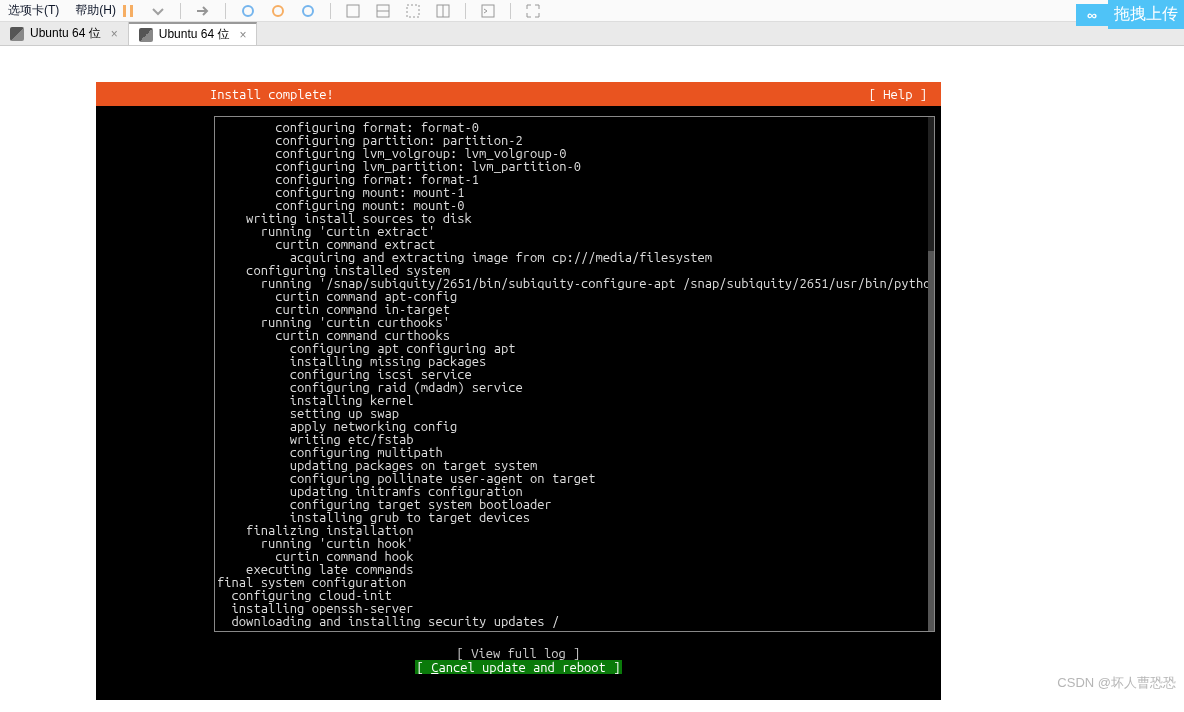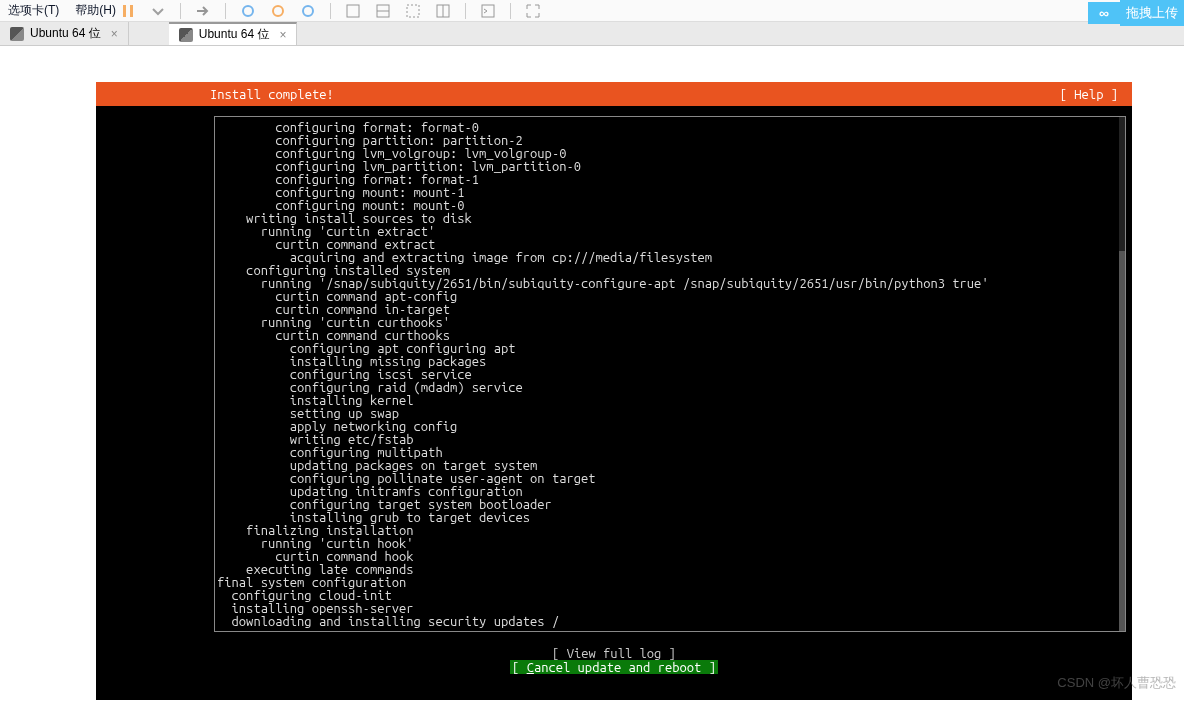--- a/index.html
+++ b/index.html
@@ -21,21 +21,20 @@
     .menu-item {
       padding: 2px 8px;
       font-size: 12px;
       color: #0f172a;
     }
     .tabs {
       display: flex;
       height: 24px;
       background: #eaeaea;
       border-bottom: 1px solid #ccc;
-      gap: 40px;
     }
     .tab {
       display: flex;
       align-items: center;
       padding: 4px 10px;
       font-size: 12px;
       border-right: 1px solid #ccc;
       gap: 6px;
     }
     .tab.active {
@@ -58,21 +57,21 @@
       left: 0;
       right: 0;
       top: 56px;
       bottom: 0;
       background: #fff;
     }
     .terminal {
       position: absolute;
       left: 96px;
       top: 26px;
-      width: 1036px;
+      width: 845px;
       height: 618px;
       background: #000;
     }
     .term-header {
       display: flex;
       justify-content: space-between;
       align-items: center;
       height: 24px;
       background: #e95420;
       color: #fff;
@@ -148,21 +147,21 @@
       display: flex;
       align-items: center;
       justify-content: center;
       color: #fff;
       font-weight: bold;
       font-size: 14px;
     }
     .badge-label {
       background: #4fc3f7;
       color: #fff;
-      font-size: 13px;
+      font-size: 16px;
       padding: 4px 6px;
     }
     .tbicons {
       position: absolute;
       top: 0;
       left: 120px;
       display: flex;
       gap: 14px;
       align-items: center;
       height: 22px;

